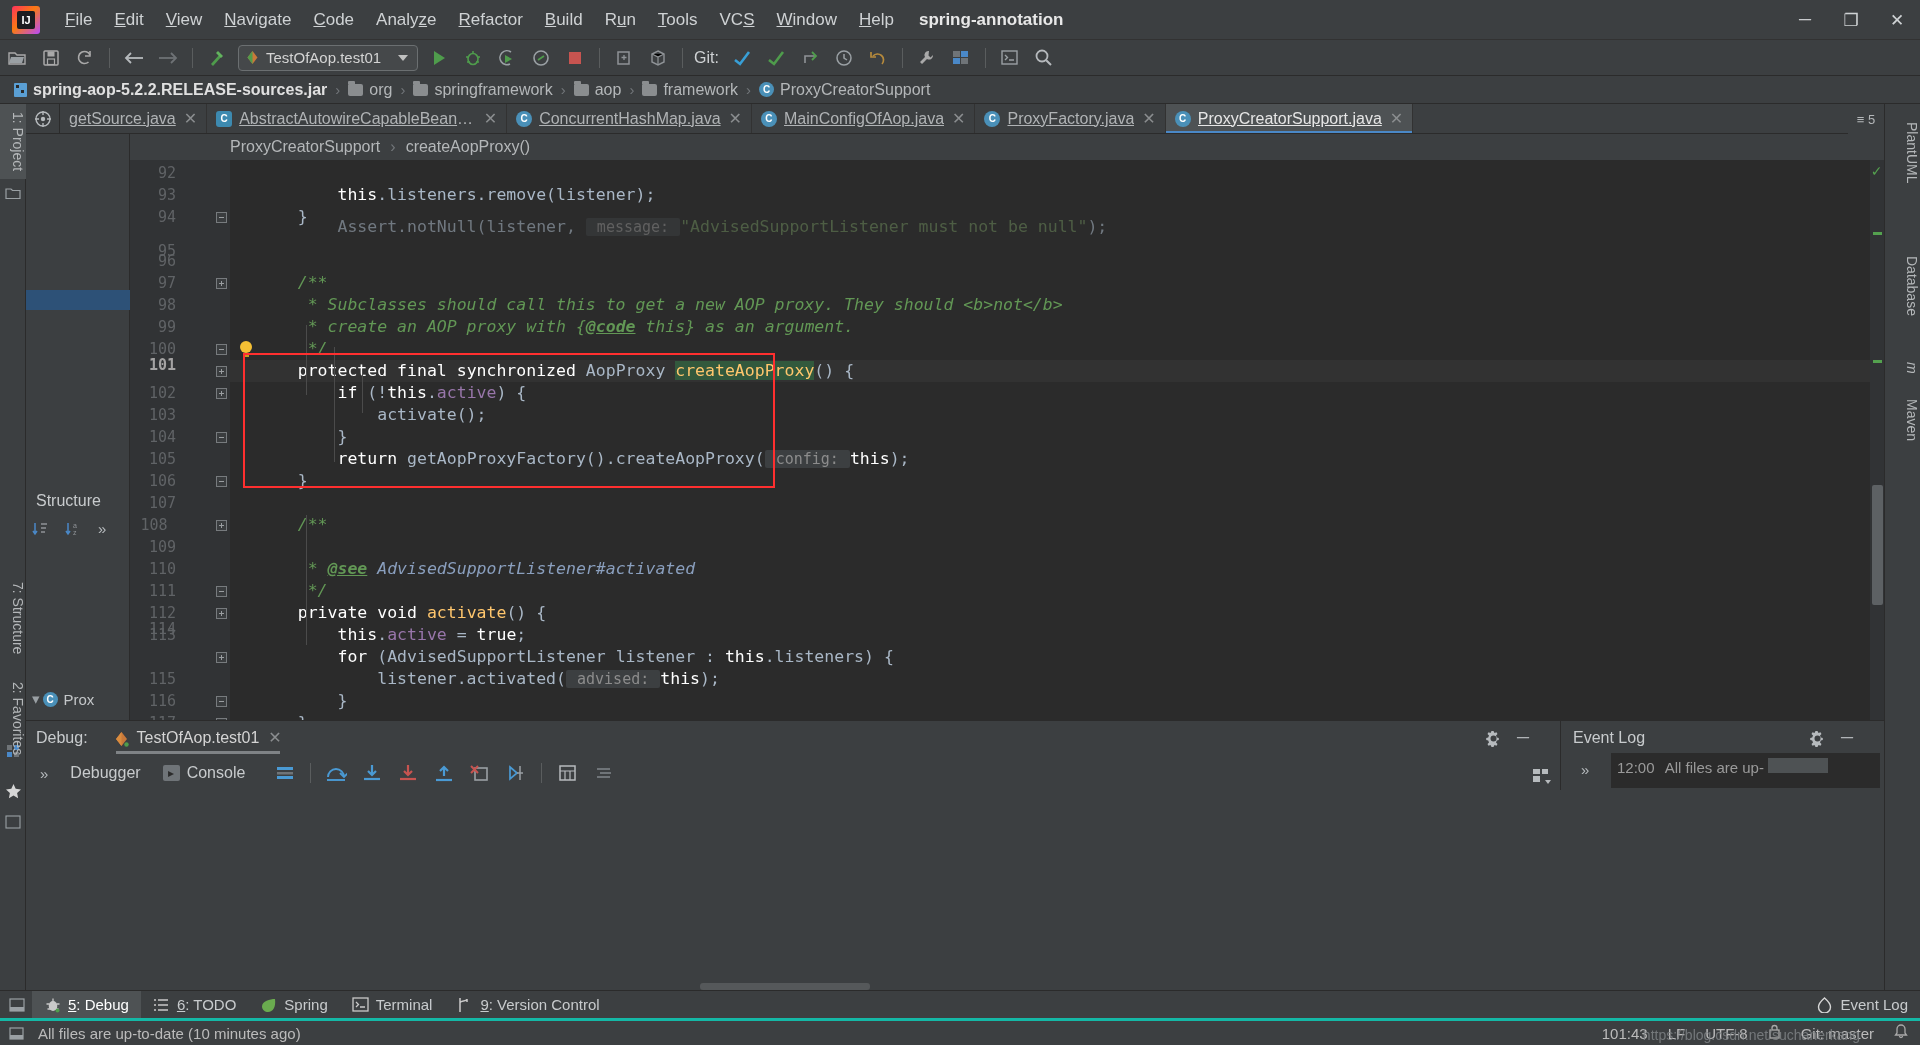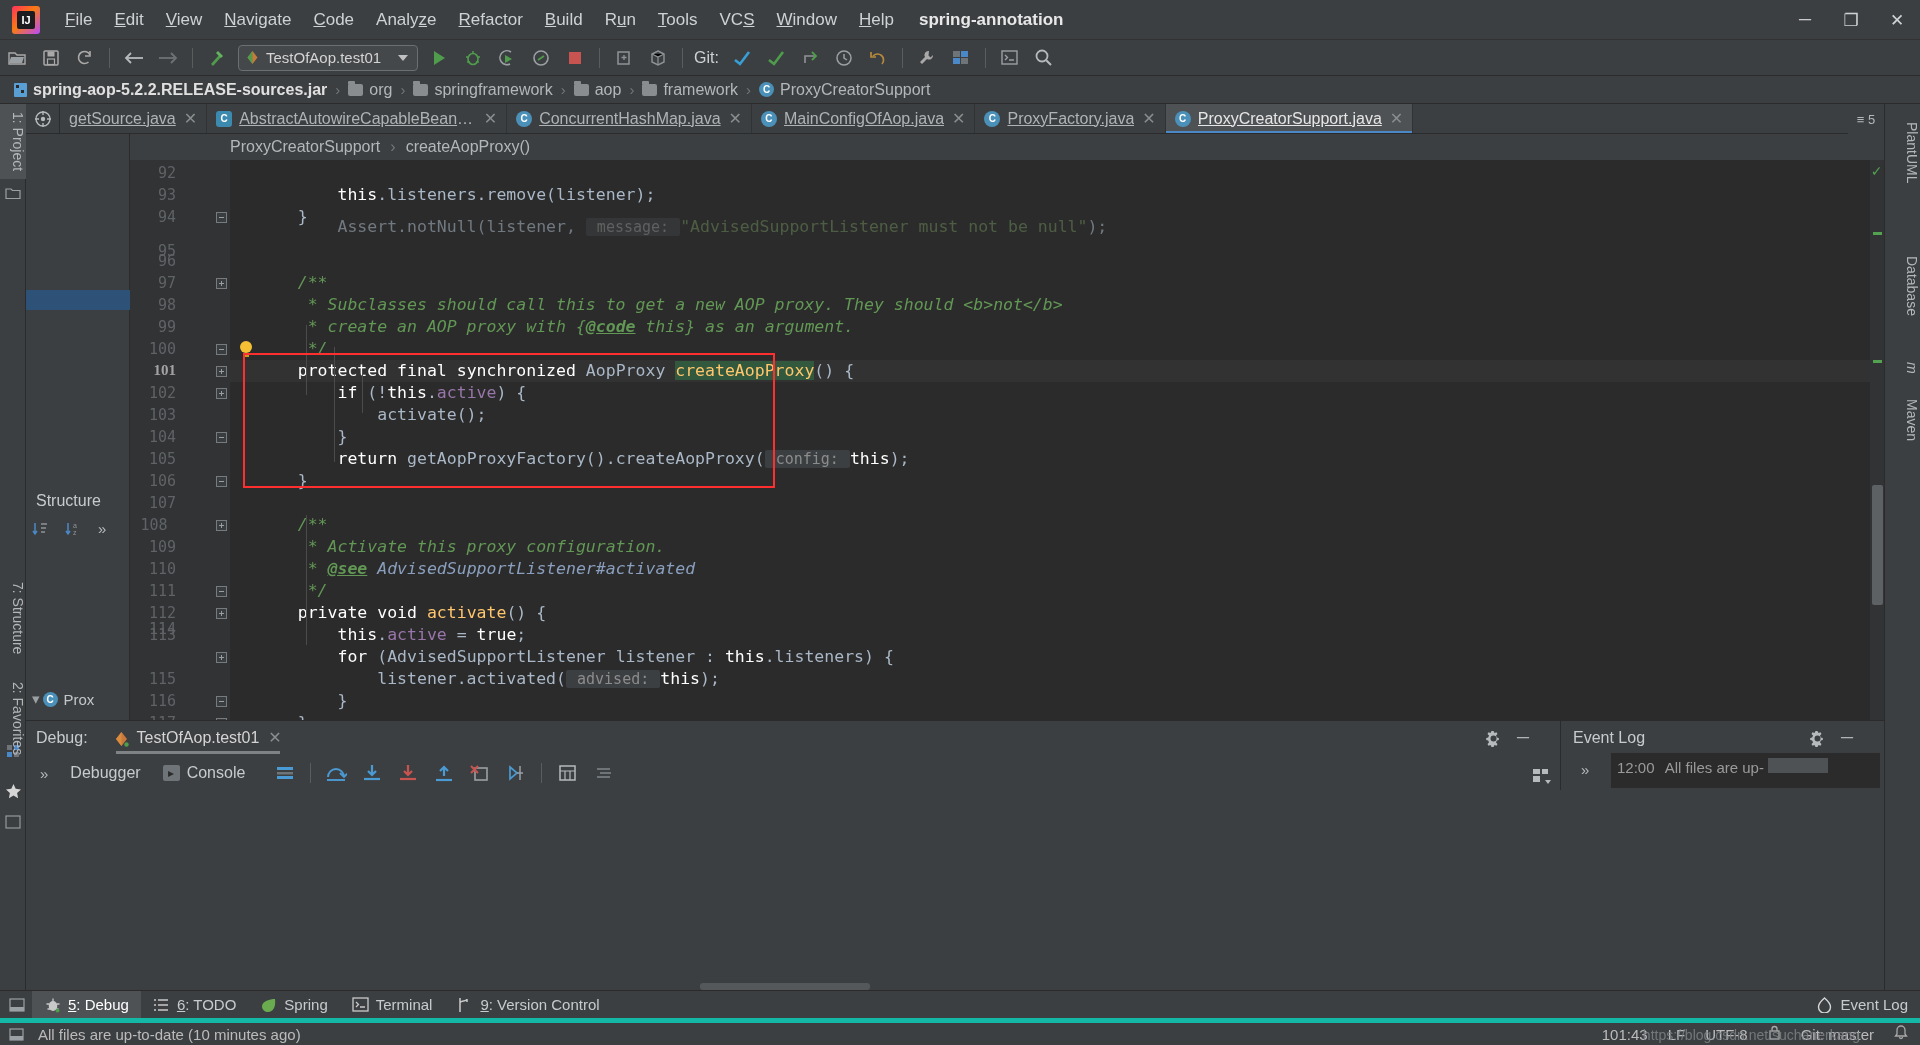--- a/index.html
+++ b/index.html
@@ -375,21 +375,21 @@
   }
   .bw-right {
     position: absolute; right: 0; display: flex; align-items: center;
     height: 28px;
   }
 
   
   .statusbar {
     position: absolute; left: 0; bottom: 0; width: 1920px; height: 27px;
     background: #3c3f41; display: flex; align-items: center;
-    border-top: 5px solid #14b8a6; font-size: 15px; color: #bbbbbb;
+    border-top: 3px solid #14b8a6; font-size: 15px; color: #bbbbbb;
   }
   .sb-item { margin-right: 20px; white-space: nowrap; }
   .sb-right {
     position: absolute; right: 0; display: flex; align-items: center;
     height: 27px;
   }
   .watermark {
     position: absolute; right: 60px; bottom: 2px; font-size: 14px;
     color: #7e8285; opacity: .85; white-space: nowrap;
   }
@@ -728,21 +728,21 @@
         <div class="gutter-num" style="top: 114px;">97</div>
         <div class="fold open" style="top: 118px;"></div>
         <div class="gutter-num" style="top: 136px;">98</div>
         <div class="gutter-num" style="top: 158px;">99</div>
         <div class="gutter-num" style="top: 180px;">100</div>
         <div class="fold" style="top: 184px;"></div>
         <div class="bulb" style="top: 181px;">
           <div class="bulb-top"></div>
           <div class="bulb-base"></div>
         </div>
-        <div class="gutter-num cur" style="top: 202px; font-family: Liberation Serif, serif;">101</div>
+        <div class="gutter-num cur" style="top: 196px;">101</div>
         <div class="fold open" style="top: 206px;"></div>
         <div class="gutter-num" style="top: 224px;">102</div>
         <div class="fold open" style="top: 228px;"></div>
         <div class="gutter-num" style="top: 246px;">103</div>
         <div class="gutter-num" style="top: 268px;">104</div>
         <div class="fold" style="top: 272px;"></div>
         <div class="gutter-num" style="top: 290px;">105</div>
         <div class="gutter-num" style="top: 312px;">106</div>
         <div class="fold" style="top: 316px;"></div>
         <div class="gutter-num" style="top: 334px;">107</div>
@@ -775,21 +775,20 @@
         <div class="cline" style="top: 178px;">     <span class="cmt">*/</span></div>
         <div class="cur-line-hl" style="top: 200px;"></div>
         <div class="cline" style="top: 200px;">    <span class="kw">protected final synchronized </span><span class="typ">AopProxy </span><span class="mth mth-hl">createAopProxy</span>() {</div>
         <div class="cline" style="top: 222px;">        <span class="kw">if </span>(!<span class="kw">this</span>.<span class="fld">active</span>) {</div>
         <div class="cline" style="top: 244px;">            activate();</div>
         <div class="cline" style="top: 266px;">        }</div>
         <div class="cline" style="top: 288px;">        <span class="kw">return </span>getAopProxyFactory().createAopProxy(<span class="hint"> config: </span><span class="kw">this</span>);</div>
         <div class="cline" style="top: 310px;">    }</div>
         <div class="cline" style="top: 332px;"></div>
         <div class="cline" style="top: 354px;">    <span class="cmt">/**</span></div>
-        <div class="cline" style="top: 376px;">     <span class="cmt">* Activate this proxy configuration.</span></div>
         <div class="cline" style="top: 398px;">     <span class="cmt">* </span><span class="cmt-tag">@see</span><span class="cmt-tag2"> AdvisedSupportListener#activated</span></div>
         <div class="cline" style="top: 420px;">     <span class="cmt">*/</span></div>
         <div class="cline" style="top: 442px;">    <span class="kw">private void </span><span class="mth">activate</span>() {</div>
         <div class="cline" style="top: 464px;">        <span class="kw">this</span>.<span class="fld">active </span>= <span class="kw">true</span>;</div>
         <div class="cline" style="top: 486px;">        <span class="kw">for </span>(AdvisedSupportListener listener : <span class="kw">this</span>.listeners) {</div>
         <div class="cline" style="top: 508px;">            listener.activated(<span class="hint"> advised: </span><span class="kw">this</span>);</div>
         <div class="cline" style="top: 530px;">        }</div>
         <div class="cline" style="top: 552px;">    }</div>
         <div class="indent-guide" style="left: 76px; top: 165px; height: 70px;"></div>
         <div class="indent-guide" style="left: 104px; top: 187px; height: 115px;"></div>

